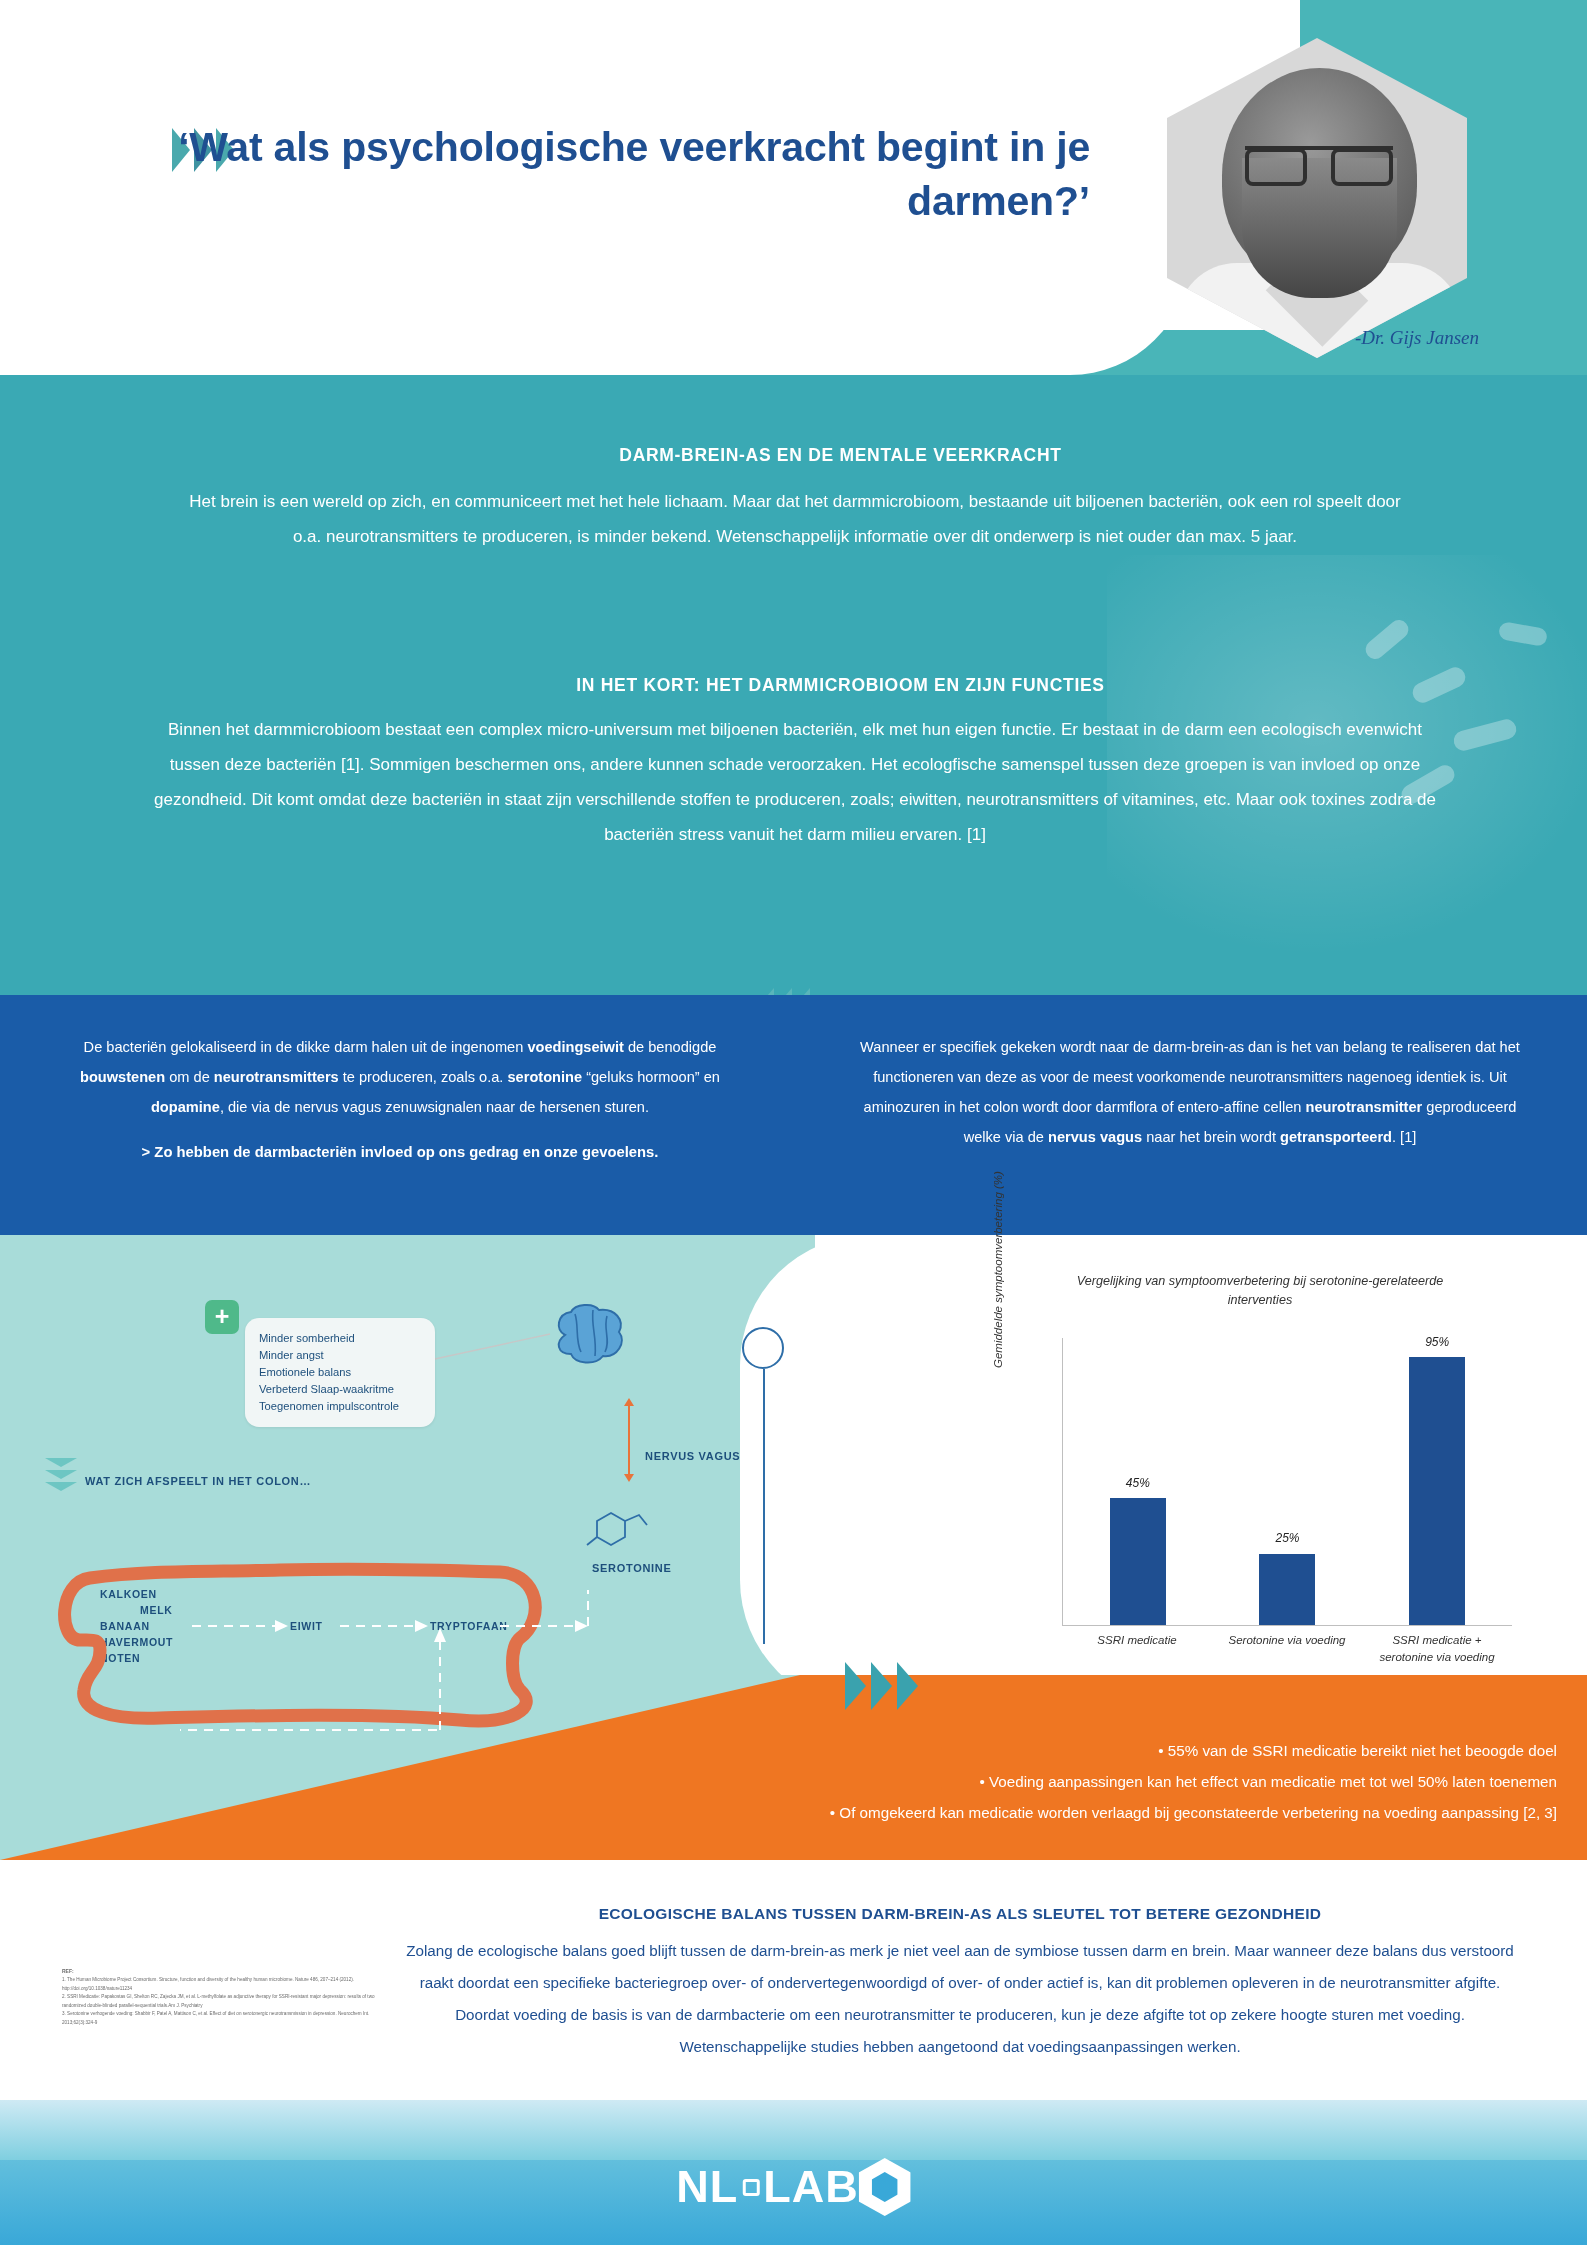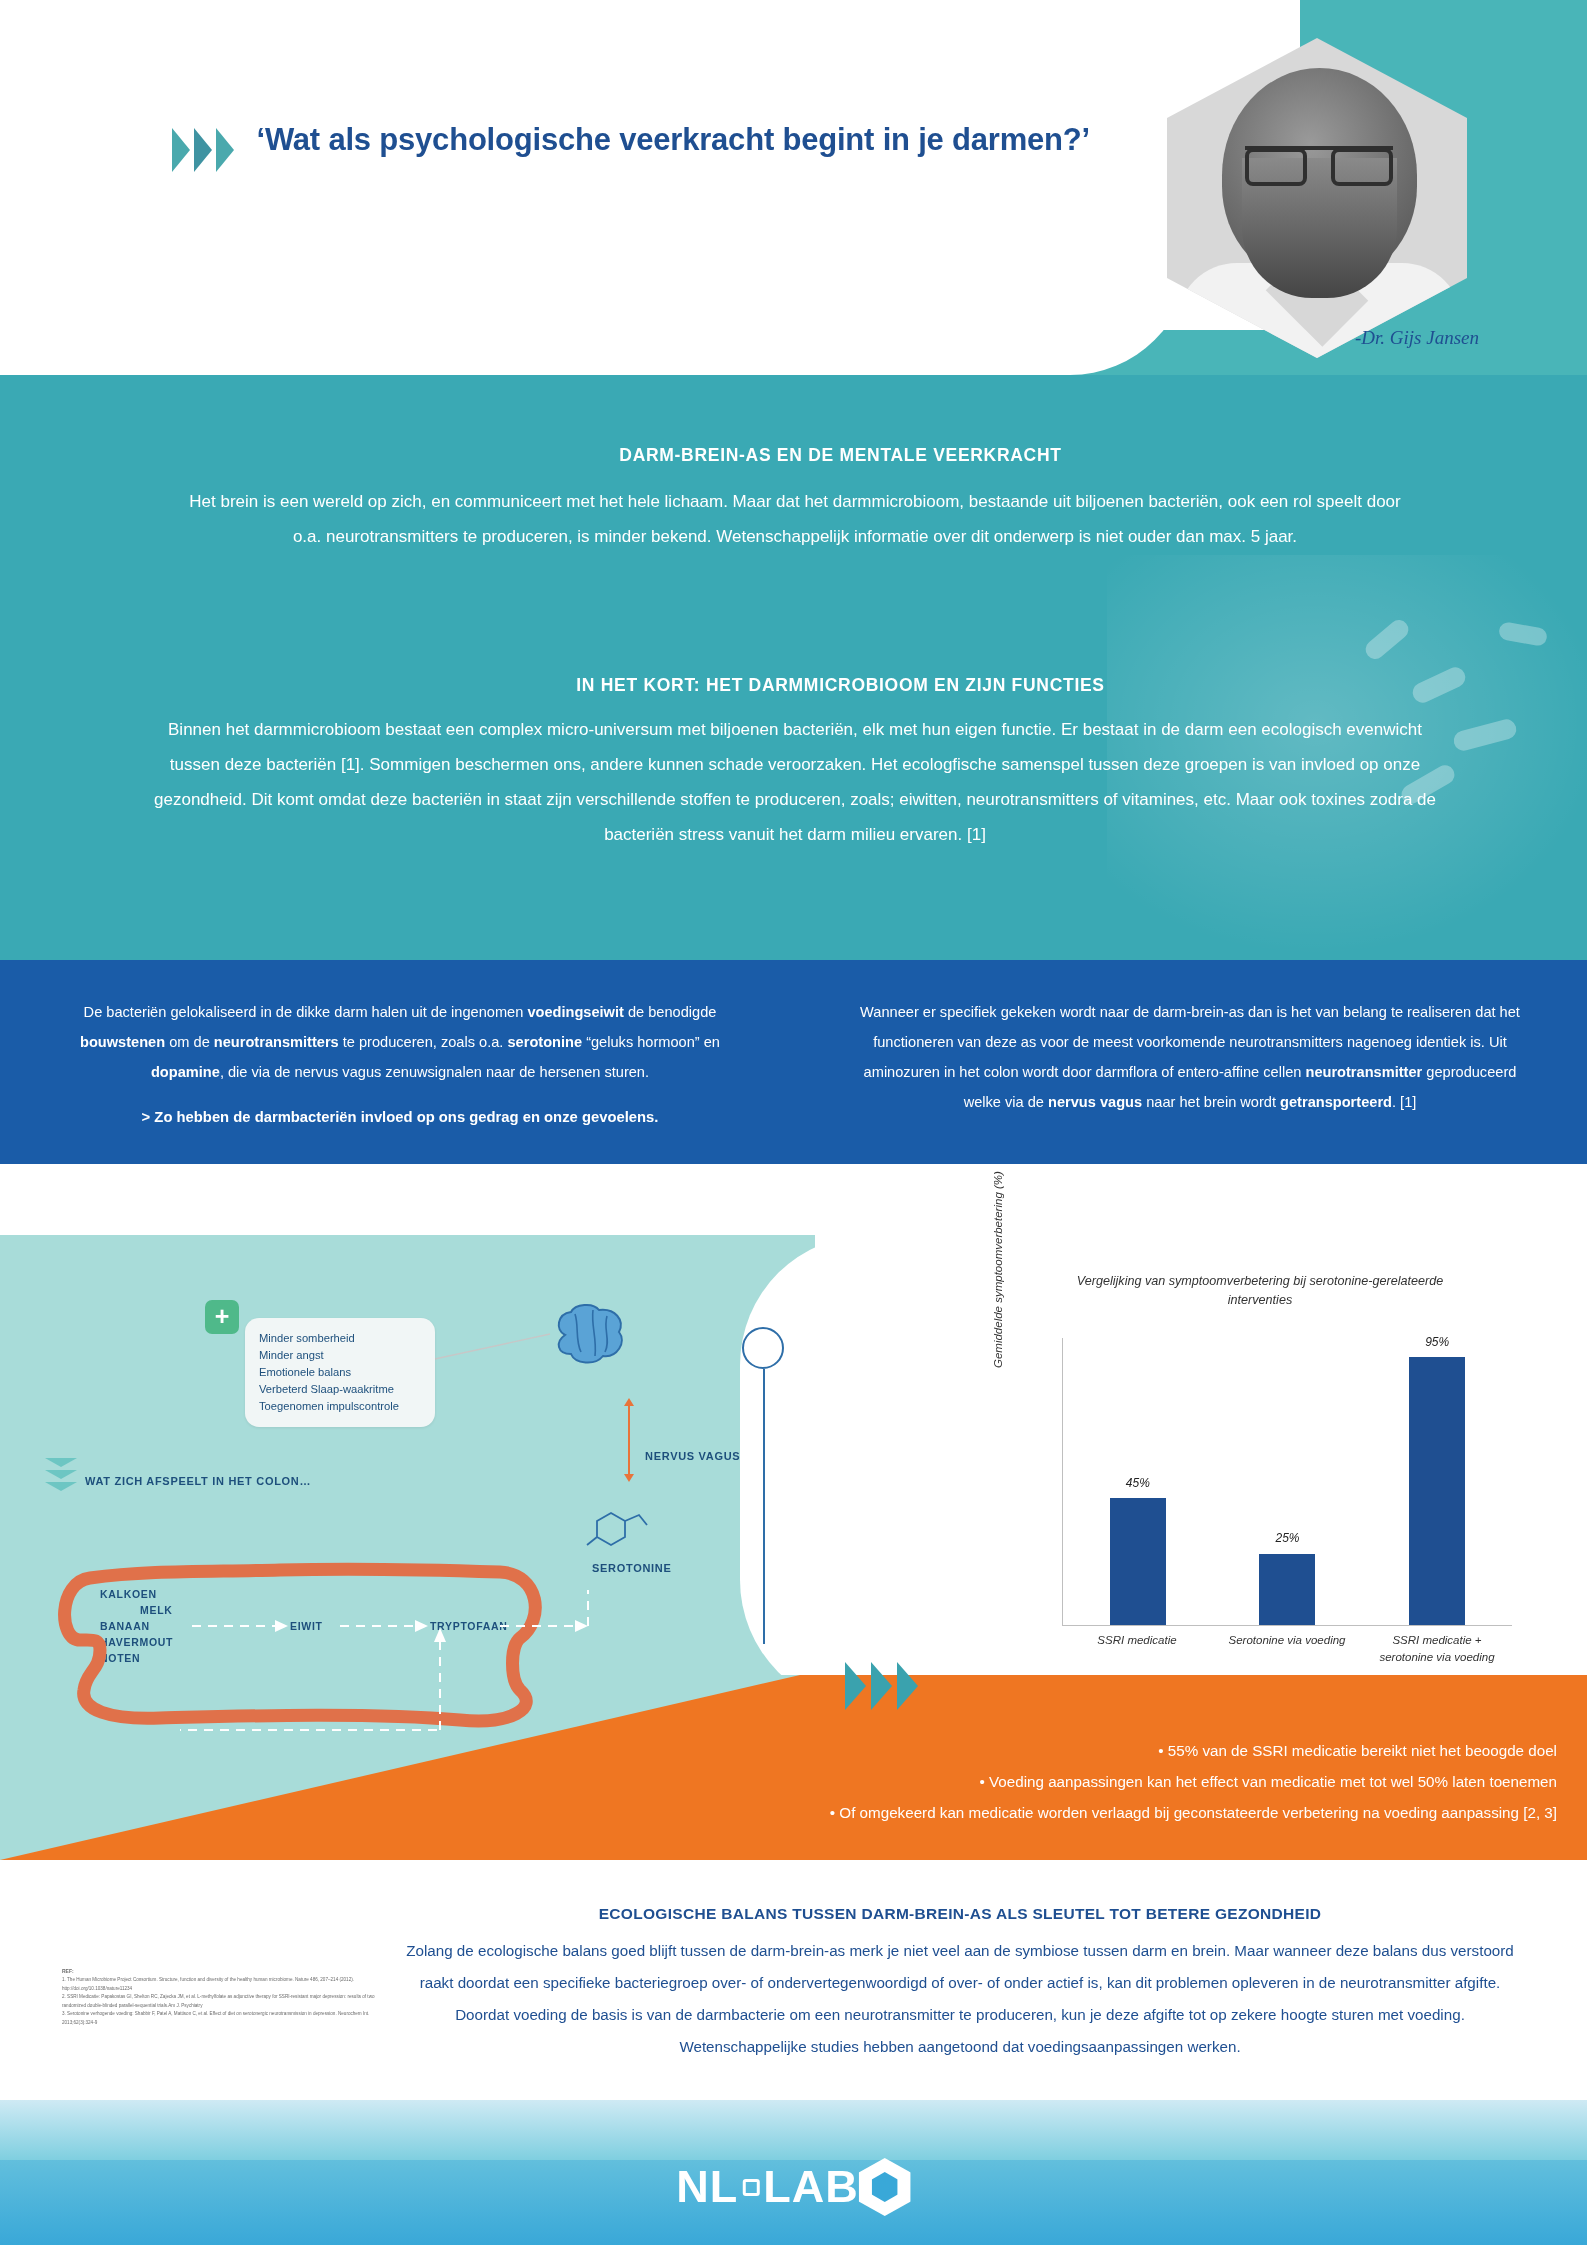--- a/index.html
+++ b/index.html
@@ -48,21 +48,21 @@
     border-top: 22px solid transparent;
     border-bottom: 22px solid transparent;
     border-left: 18px solid #4aa9ad;
   }
   .chev.dark { border-left-color: #3f93a2; }
   .headline {
     position: absolute;
     left: 80px; top: 120px;
     width: 1010px;
     text-align: right;
-    font-size: 31px;
+    font-size: 41px;
     line-height: 1.32;
     font-weight: bold;
     color: #1f4f91;
     letter-spacing: -0.2px;
   }
   .hex-photo {
     position: absolute;
     left: 1167px; top: 38px;
     width: 300px; height: 320px;
     background: #d8d8d8;
@@ -157,22 +157,22 @@
     position: absolute;
     color: #ffffff;
     font-size: 17px;
     line-height: 2.05;
     text-align: center;
   }
 
   
   .blue-band {
     position: absolute;
-    left: 0; top: 960px;
-    width: 1587px; height: 204px;
+    left: 0; top: 995px;
+    width: 1587px; height: 240px;
     background: #1a5ca8;
   }
   .blue-chevs {
     position: absolute;
     left: 760px; top: 988px;
     display: flex; gap: 4px;
   }
   .blue-chev {
     width: 0; height: 0;
     border-top: 16px solid transparent;

